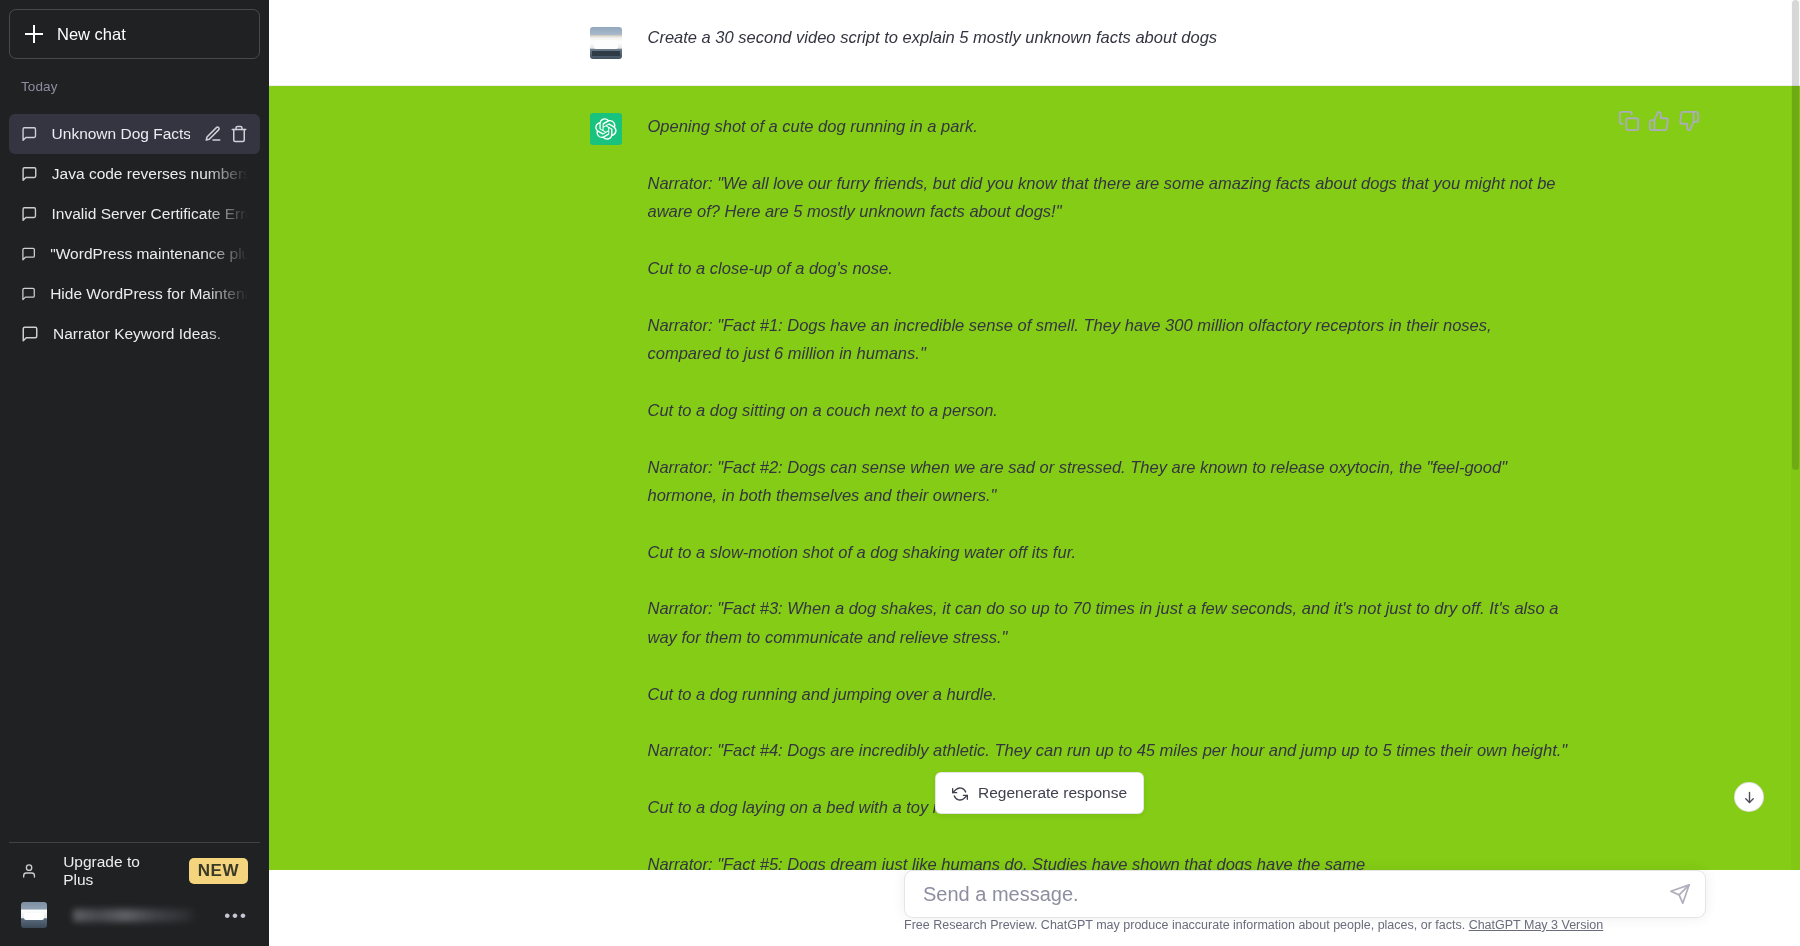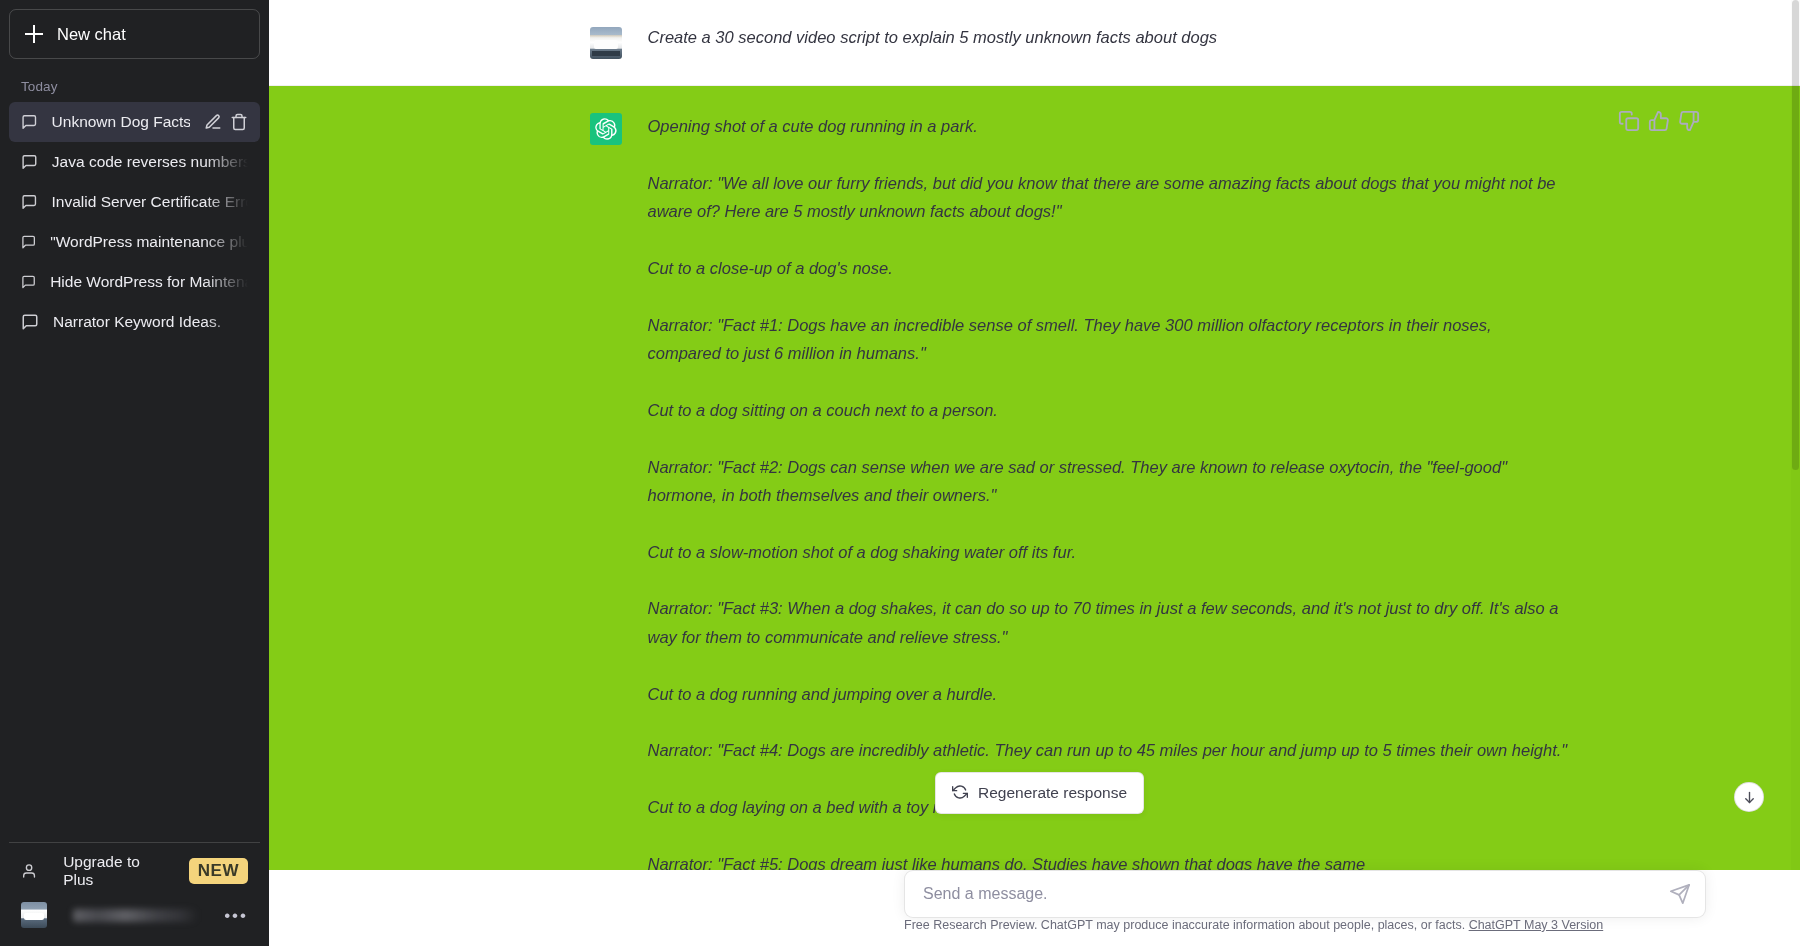--- a/index.html
+++ b/index.html
@@ -47,21 +47,21 @@
   .plus-icon:after { top: 8px; left: 0; height: 2px; width: 18px; }
 
   .history {
     flex: 1 1 auto;
     overflow: hidden;
     margin-top: 10px;
   }
   .history-label {
     color: #8e8ea0;
     font-size: 13.5px;
-    padding: 10px 12px 8px 12px;
+    padding: 10px 12px 20px 12px;
     letter-spacing: .1px;
   }
   .chat-item {
     display: flex;
     align-items: center;
     gap: 14px;
     height: 40px;
     padding: 0 12px;
     border-radius: 6px;
     color: #ececf1;
@@ -223,21 +223,21 @@
     left: 0; right: 0;
     bottom: 132px;
     display: flex;
     justify-content: center;
     pointer-events: none;
     z-index: 5;
   }
   .regen-btn {
     pointer-events: auto;
     display: inline-flex;
-    align-items: flex-start;
+    align-items: flex-end;
     gap: 10px;
     background: #ffffff;
     border: 1px solid rgba(0,0,0,.10);
     border-radius: 6px;
     box-shadow: 0 2px 6px rgba(0,0,0,.06);
     padding: 11px 16px;
     font-size: 15.5px;
     color: #40414f;
     cursor: pointer;
     margin-left: 10px;
@@ -265,21 +265,21 @@
     border-radius: 9px;
     box-shadow: 0 0 14px rgba(0,0,0,.07);
     padding: 0 14px 0 18px;
     height: 48px;
     width: 802px;
   }
   .input-box input {
     flex: 1 1 auto;
     border: none;
     outline: none;
-    font-size: 16px;
+    font-size: 20px;
     font-family: "Liberation Sans", sans-serif;
     color: #343541;
     background: transparent;
   }
   .input-box input::placeholder { color: #8e8ea0; }
   .send-icon { width: 22px; height: 22px; color: #b0b0bd; cursor: pointer; flex: 0 0 22px; }
   .footer-note {
     text-align: left;
     font-size: 12.5px;
     color: #6b6c7b;

